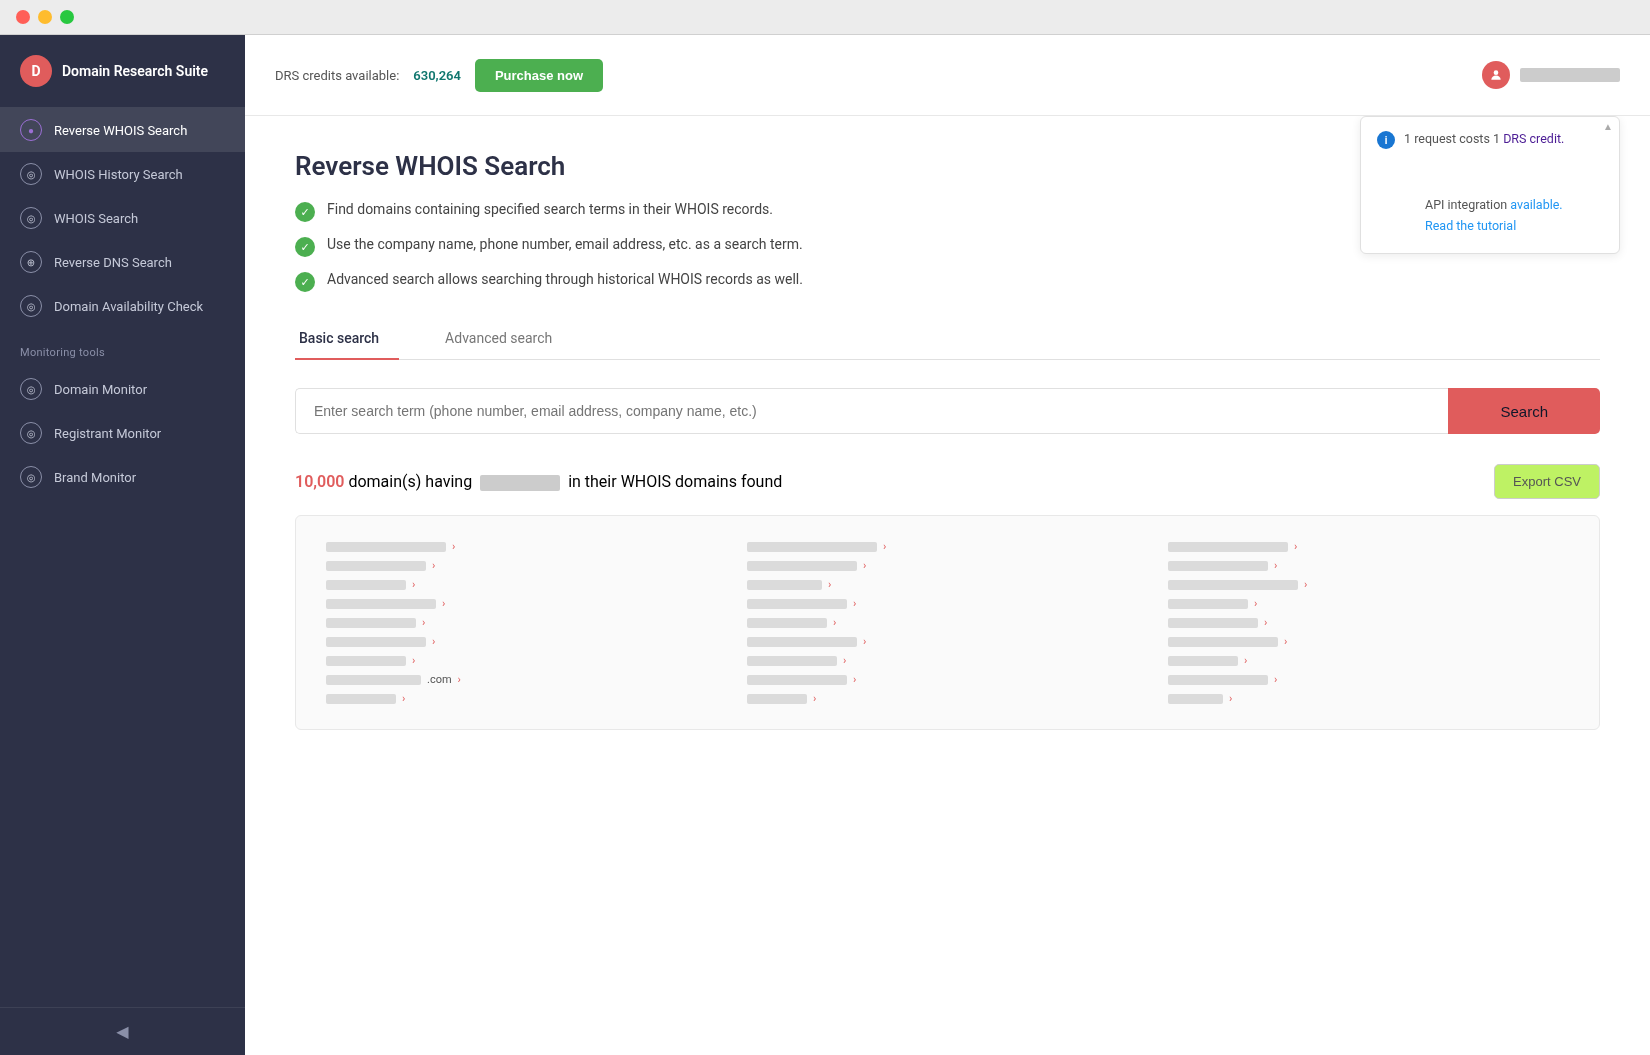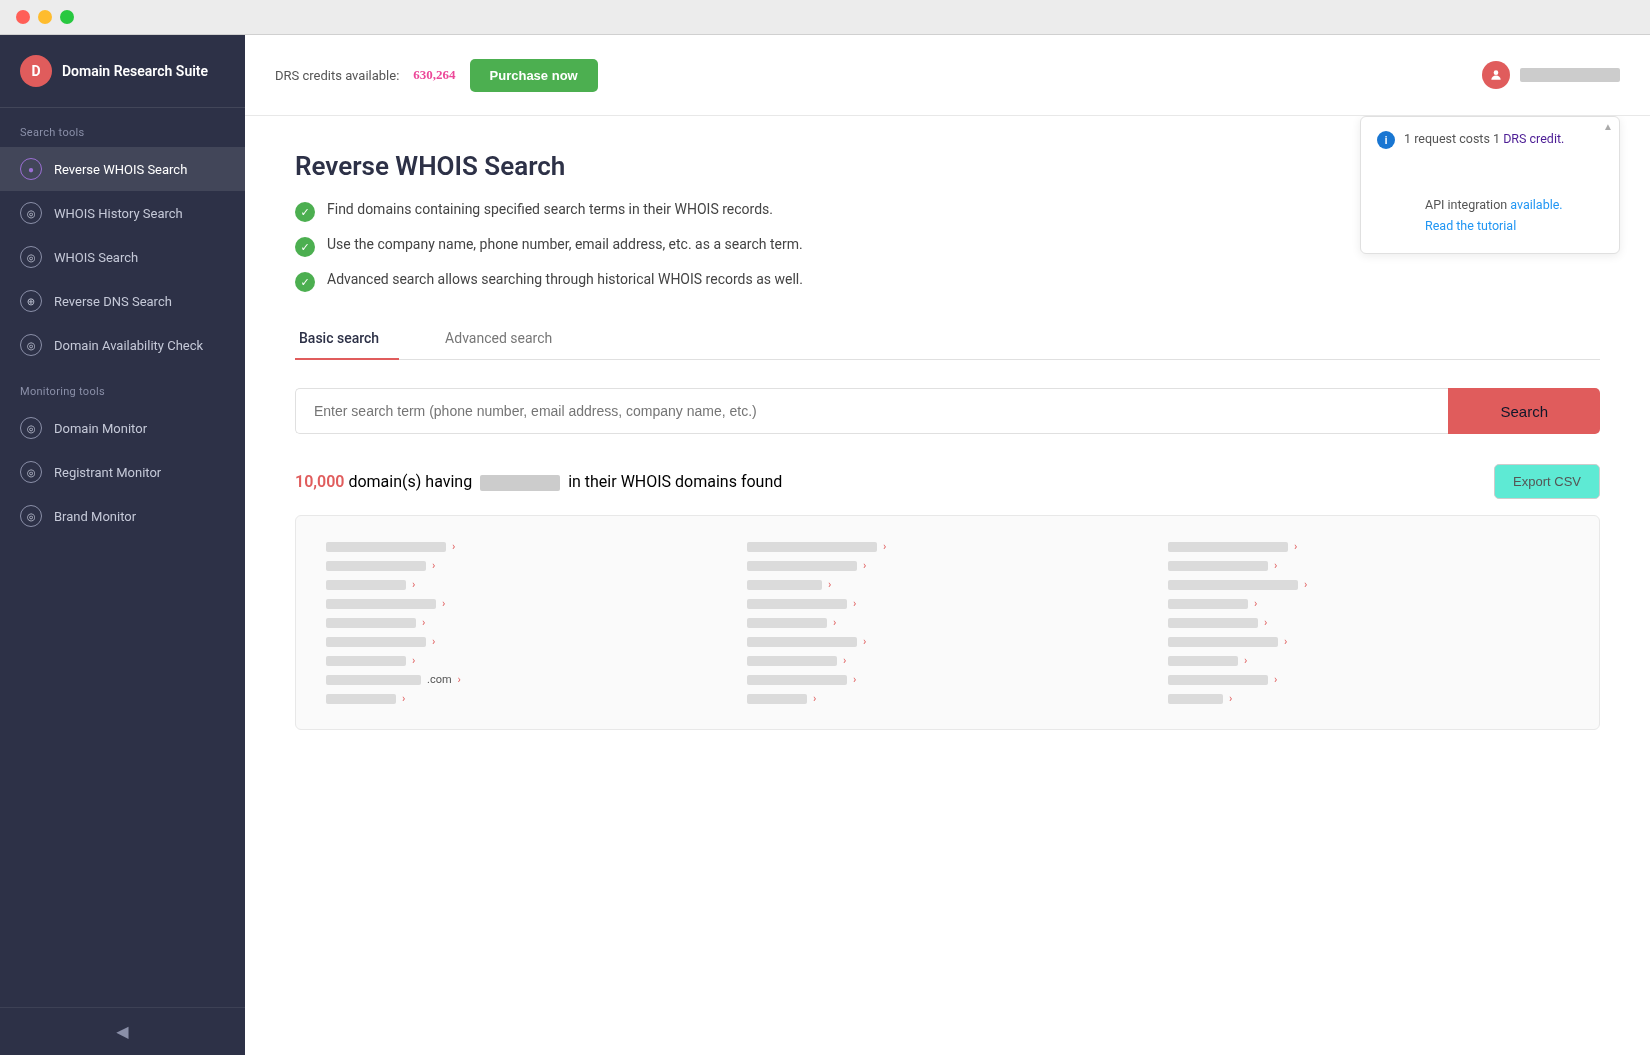--- a/index.html
+++ b/index.html
@@ -28,21 +28,21 @@
     .sidebar-icon.purple { border-color: #9b6fd4; color: #9b6fd4; }
 
     .sidebar-collapse-btn { margin-top: auto; padding: 14px; display: flex; justify-content: center; cursor: pointer; color: #8a8fa8; border-top: 1px solid rgba(255,255,255,0.08); }
 
     
     .main { flex: 1; display: flex; flex-direction: column; overflow: hidden; background: #fff; }
 
     
     .topbar { background: #fff; border-bottom: 1px solid #e8e8e8; padding: 0 30px; height: 81px; display: flex; align-items: center; justify-content: space-between; flex-shrink: 0; }
     .topbar-left { display: flex; align-items: center; gap: 14px; font-size: 13px; color: #555; }
-    .credits-count { color: #ec4899; font-weight: 600; font-family: Liberation Serif, serif; }
+    .credits-count { color: #0f766e; font-weight: 600; }
     .purchase-btn { background: #4caf50; color: white; border: none; padding: 9px 20px; border-radius: 5px; font-size: 13px; font-weight: 600; cursor: pointer; }
     .topbar-right { display: flex; align-items: center; gap: 10px; }
     .user-avatar { width: 28px; height: 28px; background: #e05c5c; border-radius: 50%; display: flex; align-items: center; justify-content: center; color: white; font-size: 12px; }
     .blurred-text { display: inline-block; background: #ccc; border-radius: 2px; color: transparent; font-size: 13px; width: 100px; height: 14px; }
 
     
     .content { flex: 1; overflow-y: auto; padding: 35px 50px 40px 50px; position: relative; }
 
     
     .info-tooltip { position: absolute; top: 0; right: 30px; background: #fff; border: 1px solid #e0e0e0; border-radius: 6px; padding: 14px 16px; width: 260px; box-shadow: 0 2px 10px rgba(0,0,0,0.08); font-size: 12.5px; color: #555; }
@@ -62,21 +62,21 @@
 
     
     .search-bar { display: flex; margin-bottom: 30px; gap: 0; }
     .search-input { flex: 1; padding: 14px 18px; border: 1px solid #e0e0e0; border-right: none; border-radius: 5px 0 0 5px; font-size: 14px; color: #999; outline: none; }
     .search-btn { background: #e05c5c; color: #0f172a; border: none; padding: 14px 52px; border-radius: 0 5px 5px 0; font-size: 15px; font-weight: 500; cursor: pointer; }
 
     
     .results-summary { display: flex; align-items: center; justify-content: space-between; margin-bottom: 16px; }
     .results-count { color: #e05c5c; font-weight: 600; }
     .results-blurred { display: inline-block; background: #ccc; border-radius: 2px; color: transparent; height: 16px; width: 80px; margin: 0 4px; vertical-align: middle; }
-    .export-btn { border: 1px solid #ccc; background: #5eead4; color: #555; padding: 9px 18px; border-radius: 5px; font-size: 13px; cursor: pointer; }
+    .export-btn { border: 1px solid #ccc; background: #bef264; color: #555; padding: 9px 18px; border-radius: 5px; font-size: 13px; cursor: pointer; }
 
     
     .results-grid-container { background: #fafafa; border: 1px solid #e8e8e8; border-radius: 6px; padding: 24px 30px; }
     .results-grid { display: grid; grid-template-columns: repeat(3, 1fr); gap: 4px 20px; }
     .result-column { display: flex; flex-direction: column; gap: 6px; }
     .result-row { display: flex; align-items: center; gap: 6px; }
     .result-blurred { background: #bbb; border-radius: 2px; height: 10px; opacity: 0.5; }
     .result-arrow { color: #e05c5c; font-size: 11px; flex-shrink: 0; }
 
     
@@ -101,21 +101,20 @@
 </div>
 
 <div class="app-container">
 
   <div class="sidebar">
     <div class="sidebar-logo">
       <div class="logo-icon">D</div>
       <span class="logo-text">Domain Research Suite</span>
     </div>
 
-    <div class="sidebar-section-label">Search tools</div>
 
     <div class="sidebar-item active">
       <div class="sidebar-icon purple">●</div>
       <span>Reverse WHOIS Search</span>
     </div>
     <div class="sidebar-item">
       <div class="sidebar-icon">◎</div>
       <span>WHOIS History Search</span>
     </div>
     <div class="sidebar-item">

